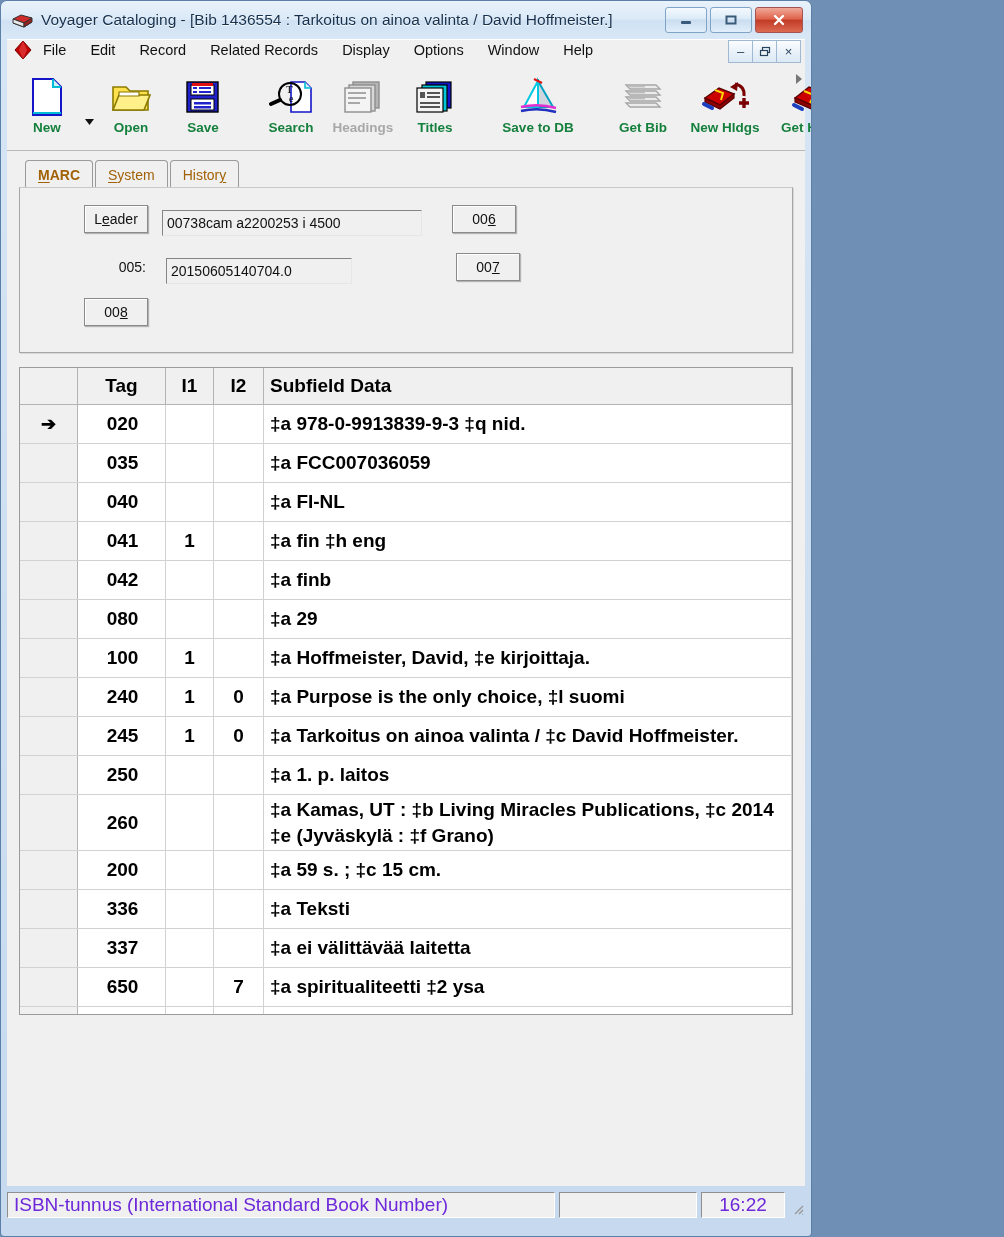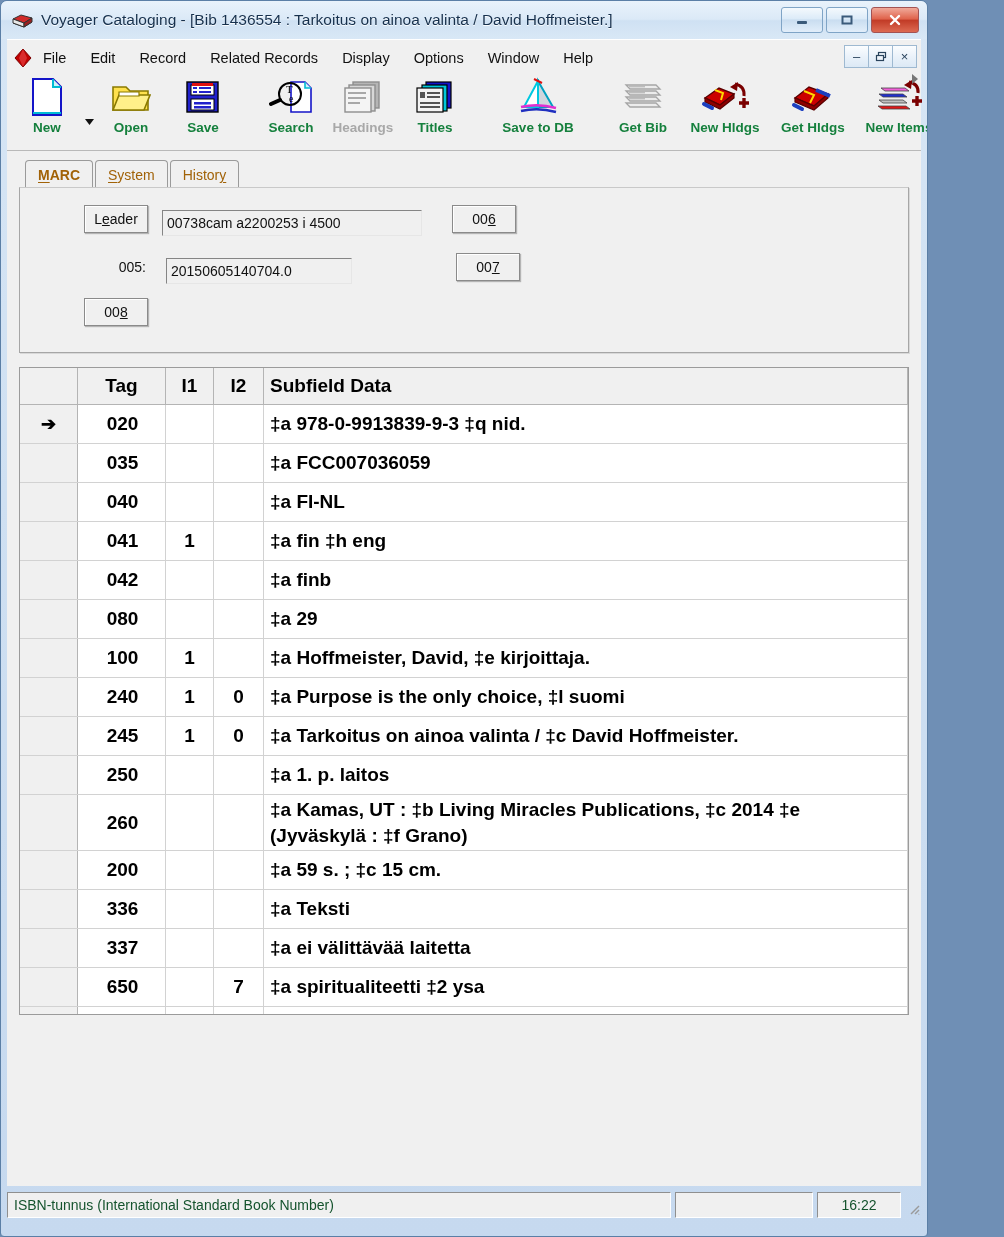--- a/index.html
+++ b/index.html
@@ -1,18 +1,18 @@
 <!DOCTYPE html>
 <html><head>
 <meta charset="utf-8">
 <style>
   html,body{margin:0;padding:0;background:#6f8fb5;}
   body{font-family:"Liberation Sans",sans-serif;}
   .win{
-    position:relative;width:928px;height:1237px;box-sizing:border-box;
+    position:relative;width:812px;height:1237px;box-sizing:border-box;
     background:linear-gradient(180deg,#d7e6f5 0%,#cfe0f2 40%,#c6d9ef 100%);
     border:1px solid #5b7fa6;border-radius:7px 7px 4px 4px;
     padding:0;overflow:hidden;
   }
   
   .titlebar{
     height:38px;display:flex;align-items:center;padding:0 6px 0 10px;
     background:linear-gradient(180deg,#e9f2fb 0%,#dbe9f7 48%,#cfe1f3 52%,#d9e8f6 100%);
     border-radius:6px 6px 0 0;
   }
@@ -27,21 +27,21 @@
     background:linear-gradient(180deg,#f4f9fd 0%,#dcebf8 45%,#c9ddf0 50%,#e2eefa 100%);
     display:flex;align-items:center;justify-content:center;cursor:default;
   }
   .wbtn.close{
     width:46px;border:1px solid #a35353;
     background:linear-gradient(180deg,#f0aa9a 0%,#e0644c 45%,#c23c27 52%,#dd6a52 100%);
   }
   .gl{display:block;}
   
   .menubar{
-    display:flex;align-items:flex-end;height:28px;margin:0 6px;padding:0 4px;
+    display:flex;align-items:flex-start;height:28px;margin:0 6px;padding:0 4px;
     background:#f0f0f0;border-top:1px solid #fff;
   }
   .menu-diamond{width:20px;height:20px;position:relative;margin:0 8px 0 2px;flex:0 0 auto;}
   .menu-items{display:flex;gap:20px;flex:1 1 auto;}
   .menu-item{font-size:14.5px;color:#111;padding:2px 2px;cursor:default;white-space:nowrap;}
   .mdibtns{display:flex;gap:0;}
   .mdibtn{
     width:23px;height:21px;border:1px solid #9eb9d1;margin-left:-1px;
     background:linear-gradient(180deg,#fbfdff 0%,#eaf2fa 50%,#dce9f5 100%);
     display:flex;align-items:center;justify-content:center;font-size:13px;color:#29435c;cursor:default;
@@ -123,21 +123,21 @@
   table.marc td.c-tag{text-align:center;padding-left:8px;}
   table.marc td.c-i1,table.marc td.c-i2{text-align:center;}
   table.marc td.c-data{line-height:1.35;}
   
   .statusbar{
     margin:6px 6px 0 6px;display:flex;align-items:stretch;height:26px;gap:4px;
   }
   .sb-cell{
     border:1px solid #8f8f8f;border-right-color:#ffffff;border-bottom-color:#ffffff;
     background:#f0f0f0;display:flex;align-items:center;padding:0 6px;
-    font-size:14px;color:#14532d;box-sizing:border-box;
+    font-size:19px;color:#6d28d9;box-sizing:border-box;
   }
   .sb-main{flex:1 1 auto;}
   .sb-mid{width:138px;}
   .sb-time{width:84px;justify-content:center;}
   .sb-grip{width:16px;display:flex;align-items:flex-end;justify-content:flex-end;padding-bottom:2px;}
 </style>
 </head>
 <body>
 
 <div class="win">

